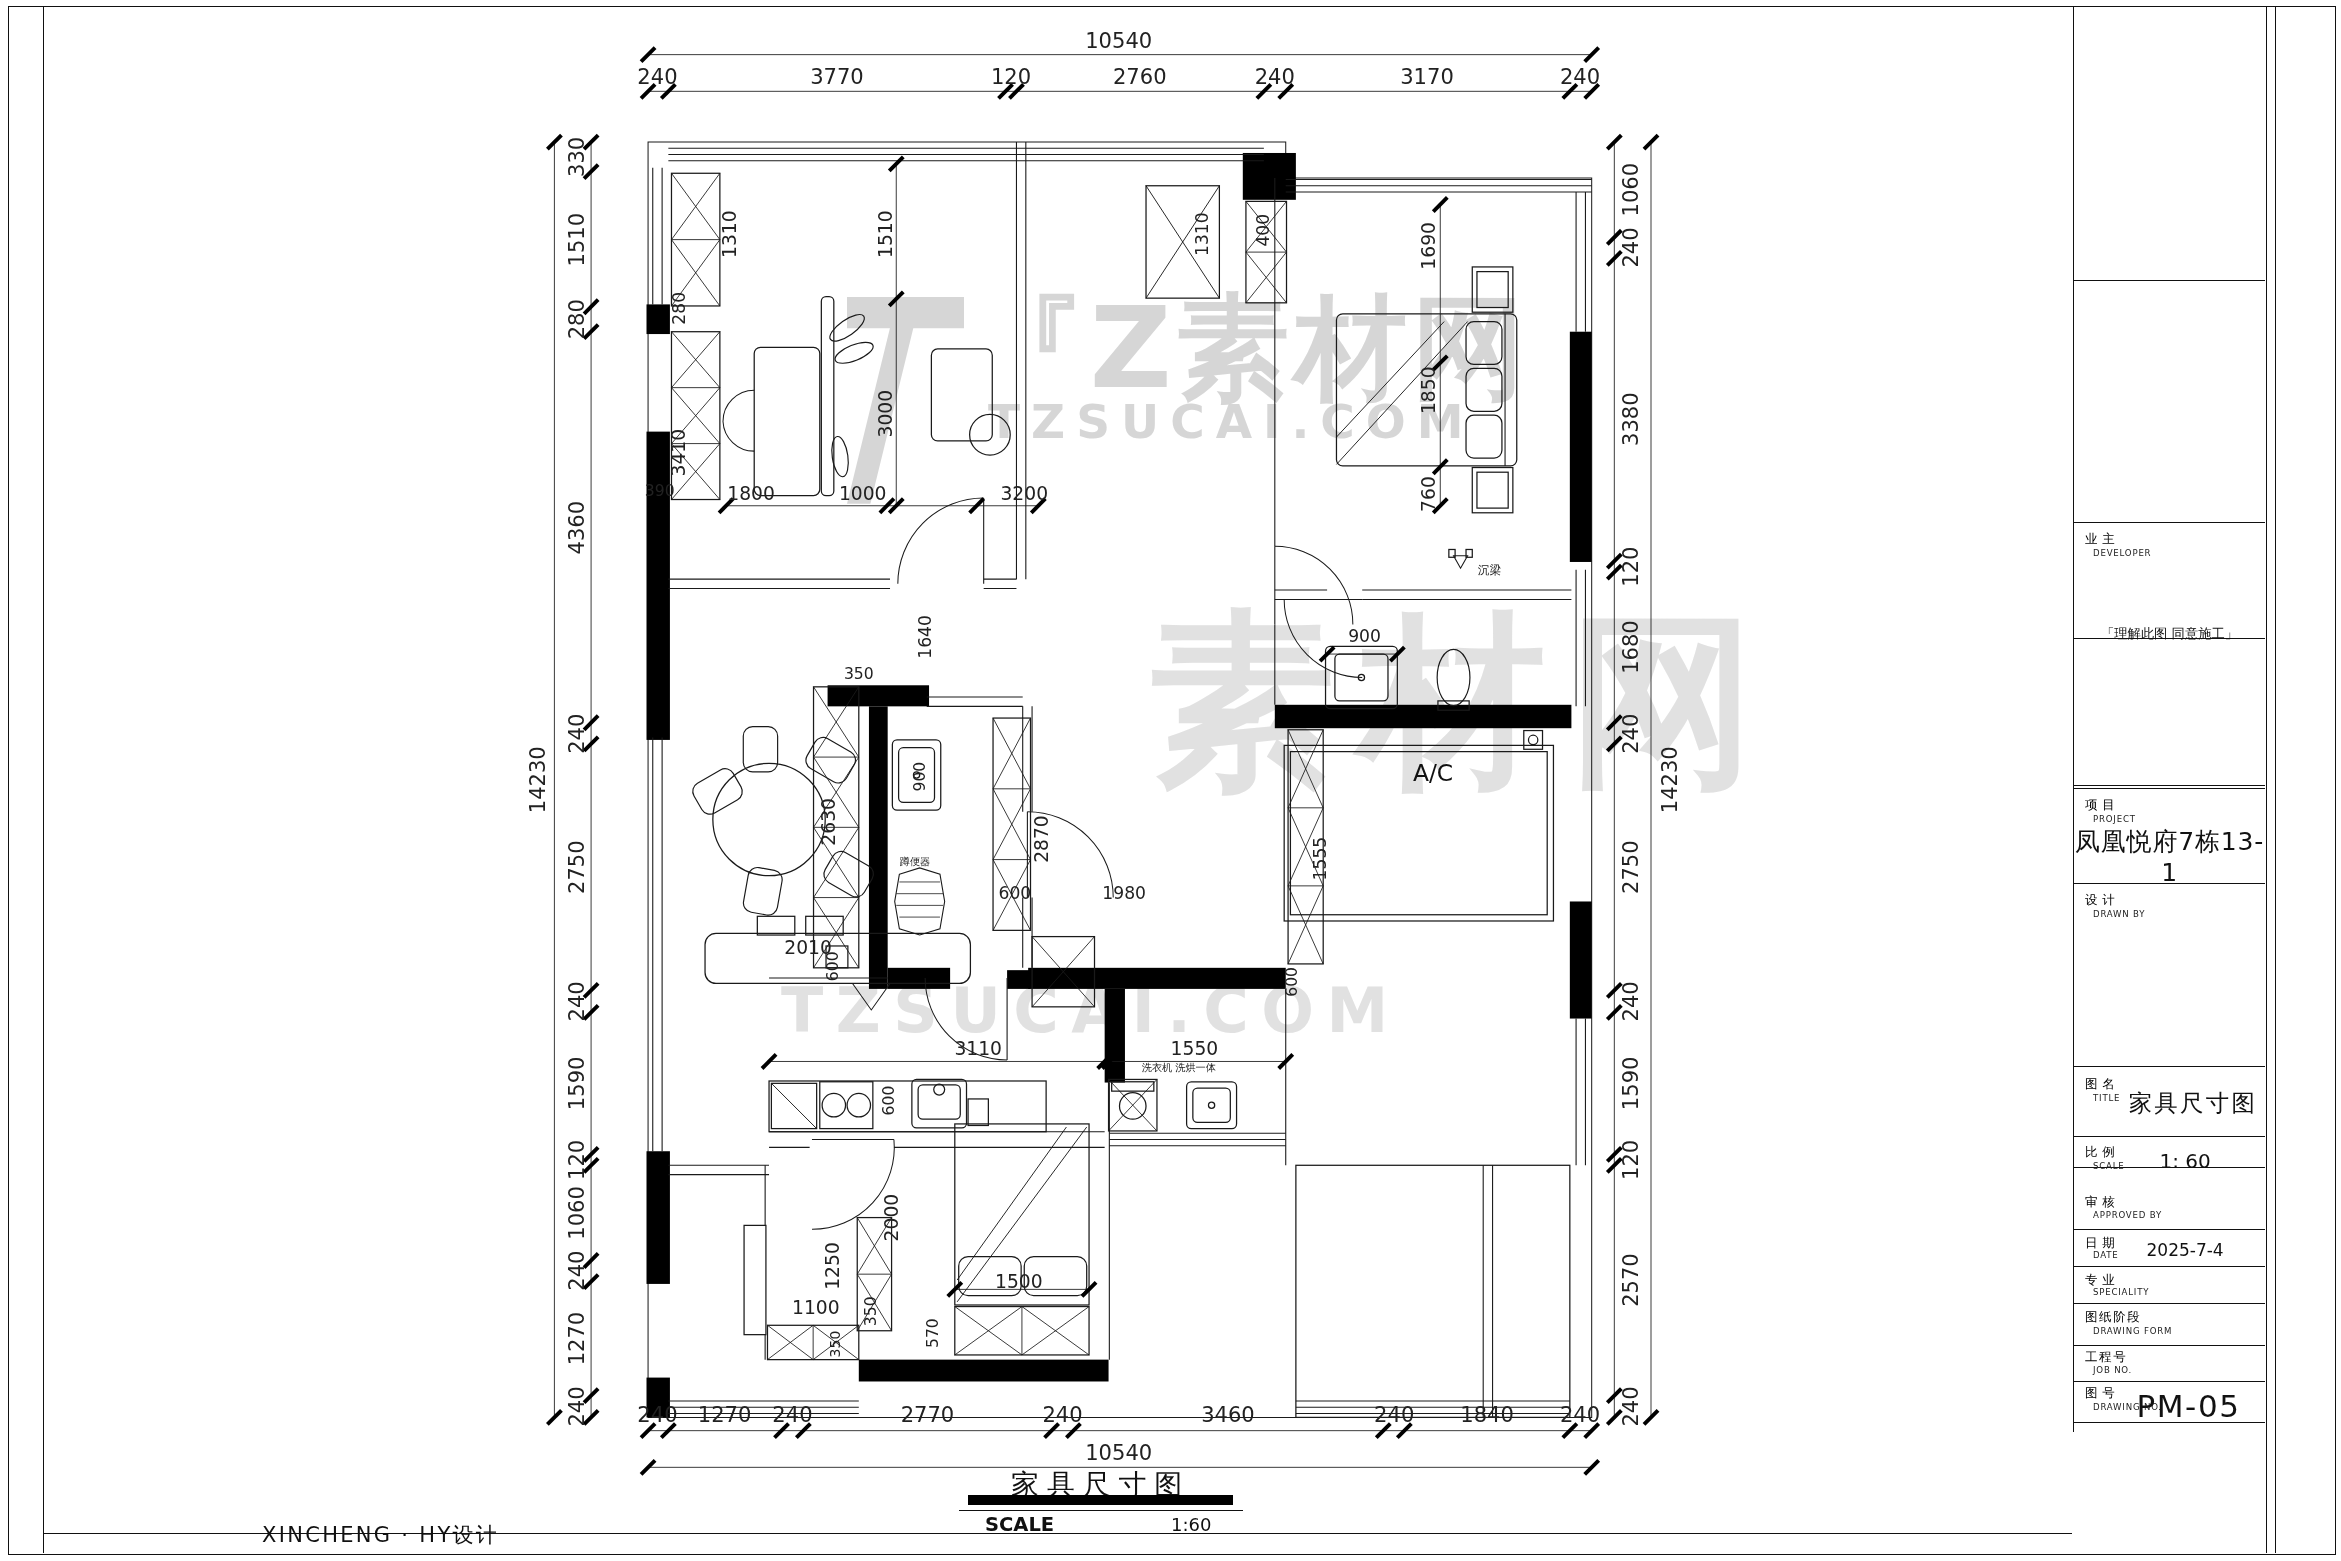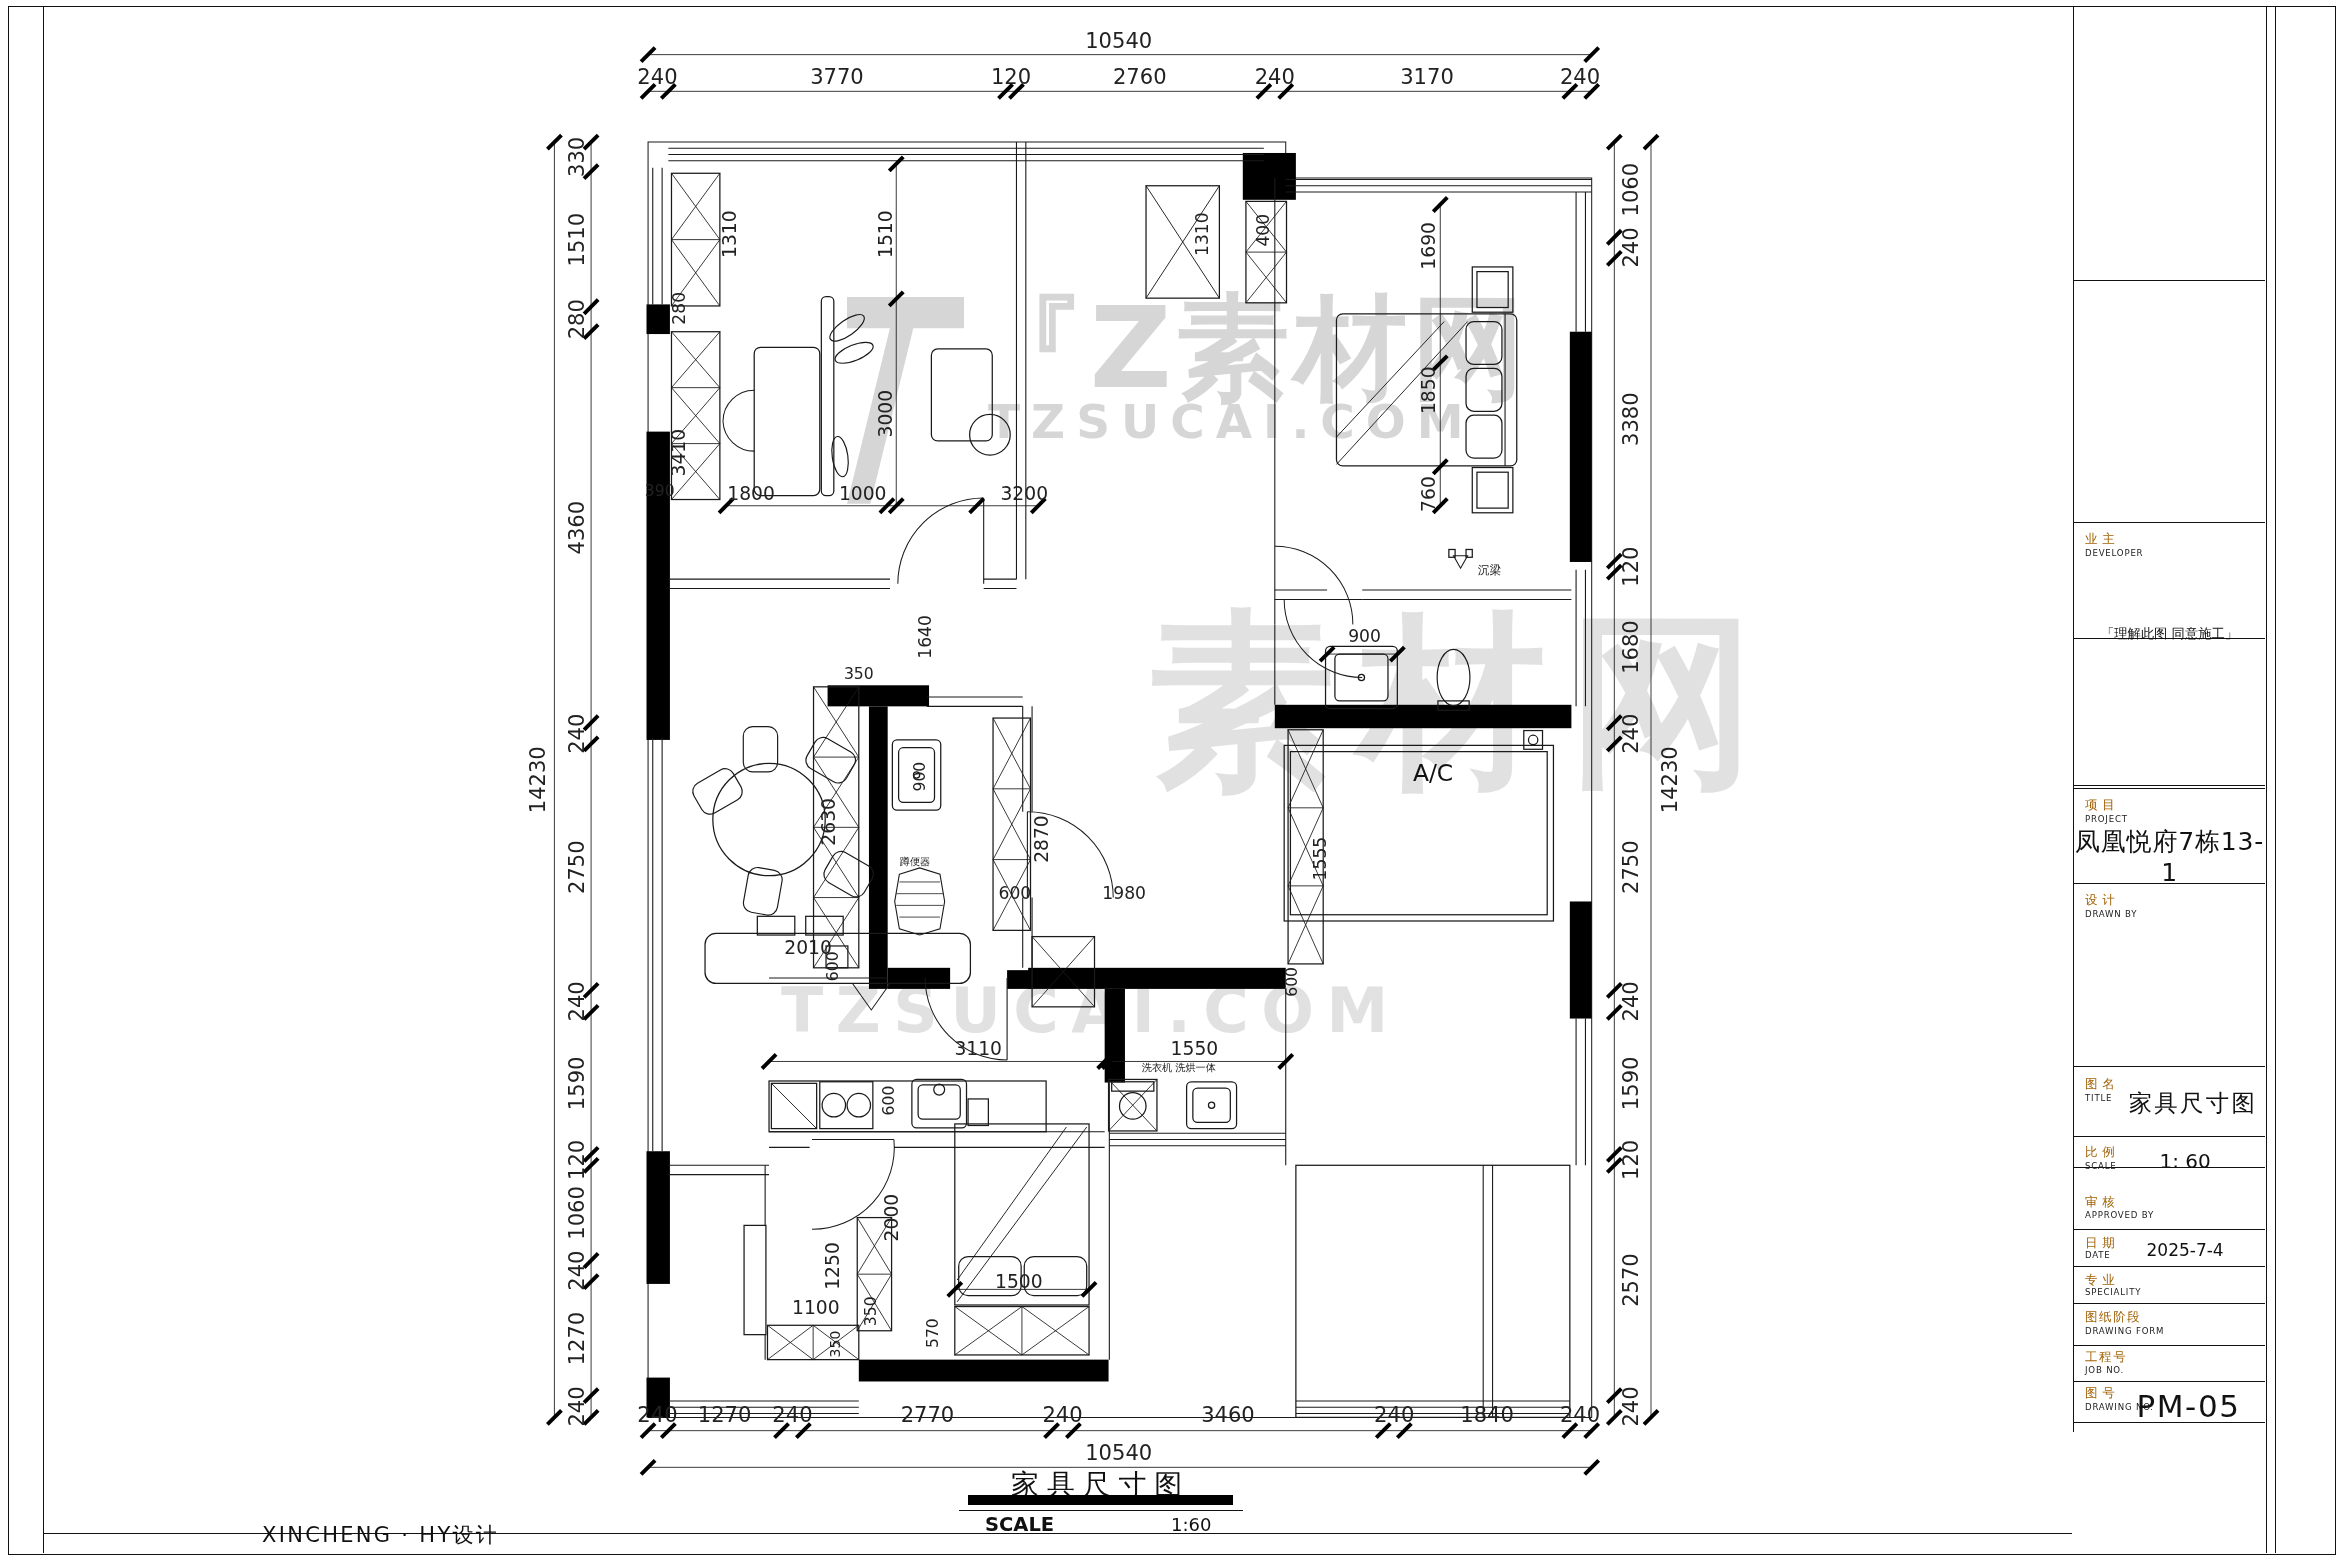--- a/index.html
+++ b/index.html
@@ -7,22 +7,22 @@
         font-family:"DejaVu Sans","Liberation Sans",sans-serif;color:#111;}
   .abs{position:absolute;}
   
   #outer-frame{left:7.8px;top:6.2px;width:2326px;height:1547px;border:1.6px solid #111;}
   #inner-vline{left:43px;top:6.2px;width:0;height:1547px;border-left:1.6px solid #111;}
   #right-dline{left:2266px;top:6.2px;width:7.8px;height:1547px;border-left:1.6px solid #111;border-right:1.6px solid #111;}
   #bottom-line{left:44px;top:1533px;width:2028px;height:0;border-top:1.6px solid #111;}
   
   #titleblock{left:2073px;top:6.2px;width:193px;height:1426px;border-left:1.6px solid #111;}
   .tb-cell{position:absolute;left:0;width:191px;border-bottom:1.6px solid #111;box-sizing:border-box;}
-  .tb-lab{position:absolute;left:11px;top:7.8px;font-size:12.5px;letter-spacing:4.7px;color:#a16207;text-align:center;}
-  .tb-lab-en{position:absolute;left:11px;top:25px;font-size:8.6px;letter-spacing:0.8px;color:#222;text-align:center;}
+  .tb-lab{position:absolute;left:11px;top:7.8px;font-size:12.5px;letter-spacing:4.7px;color:#000000;text-align:center;}
+  .tb-lab-en{position:absolute;left:19px;top:25px;font-size:8.6px;letter-spacing:0.8px;color:#222;text-align:center;}
   .tb-val{position:absolute;width:100%;text-align:center;color:#111;}
   
   .ftxt{color:#111;}
   
   .wm{color:#c9c9c9;opacity:.75;}
   svg text{font-family:"DejaVu Sans","Liberation Sans",sans-serif;}
 </style>
 </head>
 <body>
 

